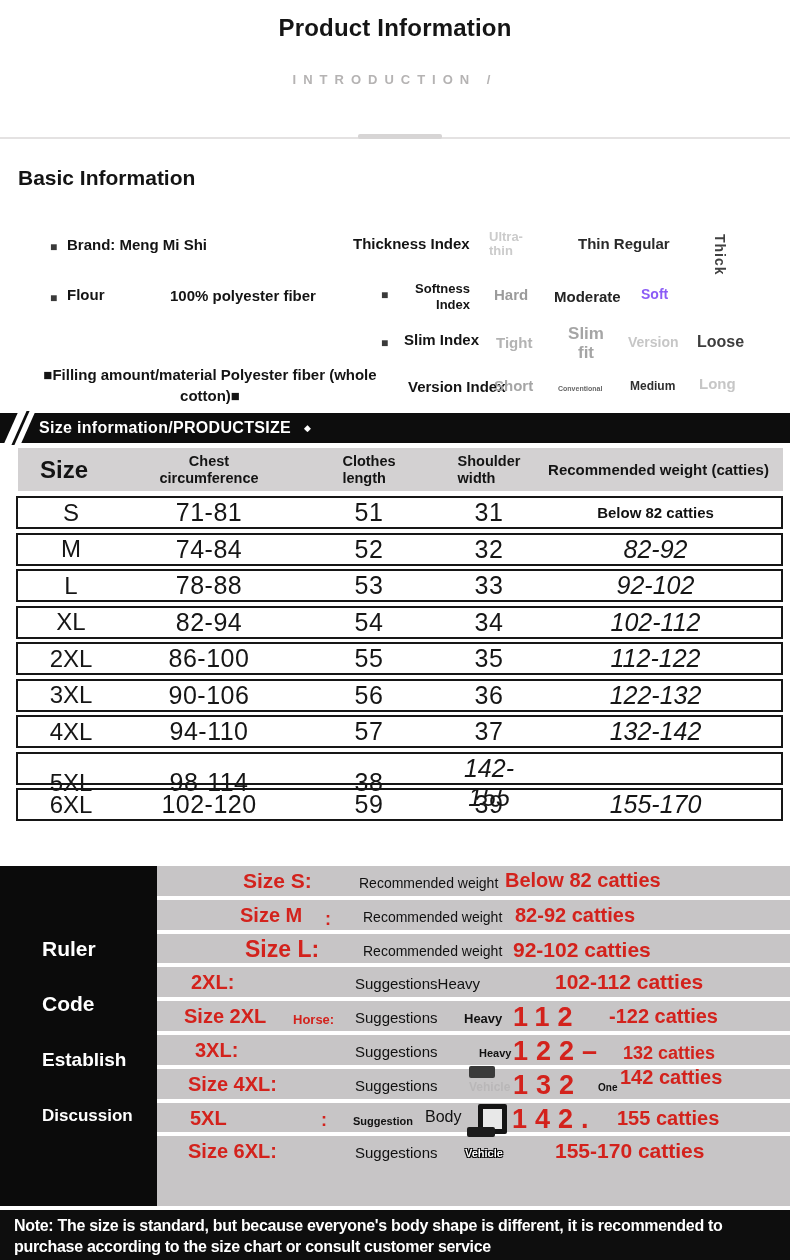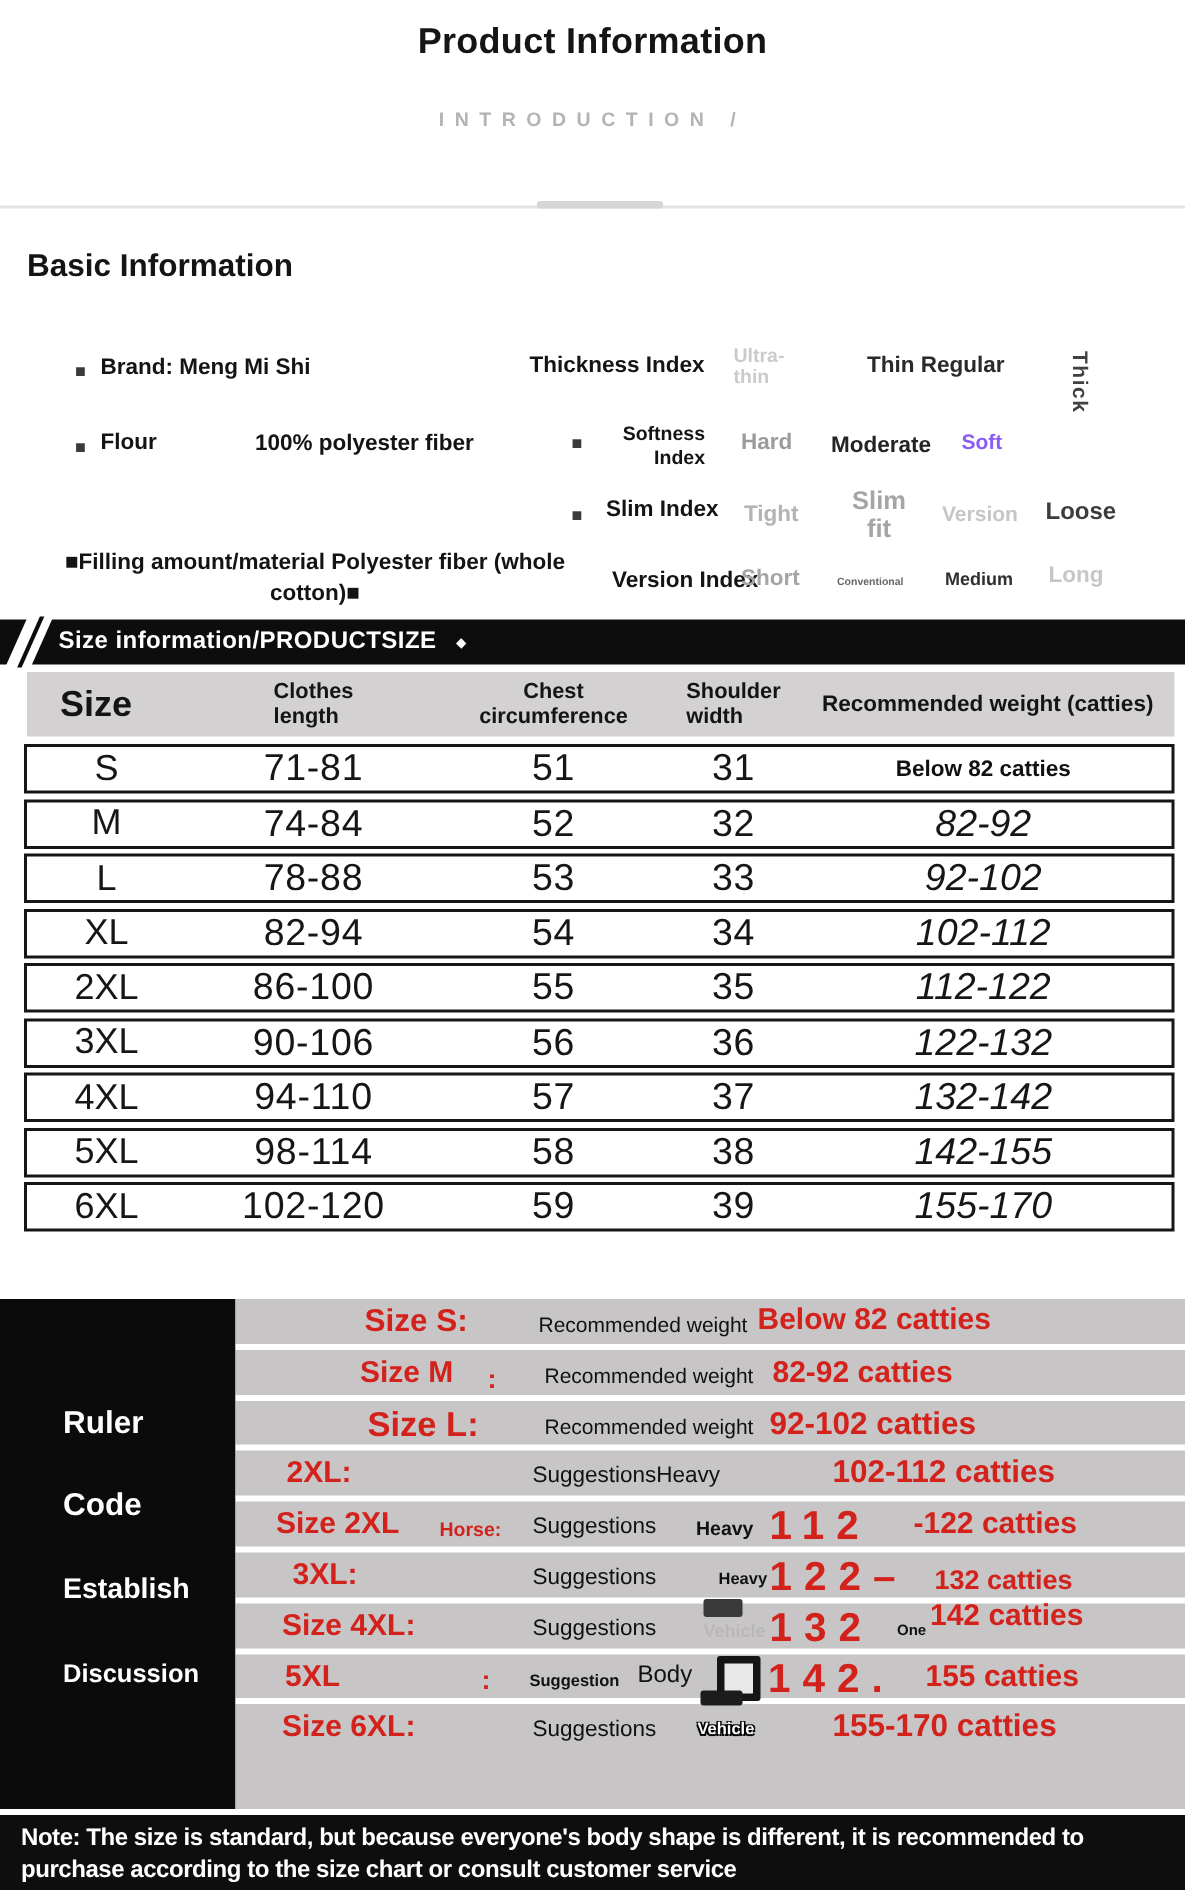--- a/index.html
+++ b/index.html
@@ -162,27 +162,27 @@
 
   <div class="banner">
     <div class="banner-slash"></div>
     <div class="banner-slash-line"></div>
     <div class="banner-text">Size information/PRODUCTSIZE</div>
     <div class="banner-diamond">◆</div>
   </div>
 
   <div class="thead">
     <div class="h-cell h-size">Size</div>
+    <div class="h-cell h-center-stack">
+      <span><span>Chest</span><br>
+      <span>circumference</span></span>
+    </div>
     <div class="h-cell h-left-stack">
       <span><span>Clothes</span><br>
       <span>length</span></span>
-    </div>
-    <div class="h-cell h-center-stack">
-      <span><span>Chest</span><br>
-      <span>circumference</span></span>
     </div>
     <div class="h-cell h-left-stack">
       <span><span>Shoulder</span><br>
       <span>width</span></span>
     </div>
     <div class="h-cell h-wt">Recommended weight (catties)</div>
   </div>
 
   <div class="tbody">
     <div class="trow">
@@ -230,21 +230,20 @@
     <div class="trow">
       <div class="c-size">4XL</div>
       <div class="c-num">94-110</div>
       <div class="c-num">57</div>
       <div class="c-num">37</div>
       <div class="c-wt">132-142</div>
     </div>
     <div class="trow">
       <div class="c-size">5XL</div>
       <div class="c-num">98-114</div>
-      <div class="c-num">58</div>
       <div class="c-num">38</div>
       <div class="c-wt">142-155</div>
     </div>
     <div class="trow">
       <div class="c-size">6XL</div>
       <div class="c-num">102-120</div>
       <div class="c-num">59</div>
       <div class="c-num">39</div>
       <div class="c-wt">155-170</div>
     </div>

